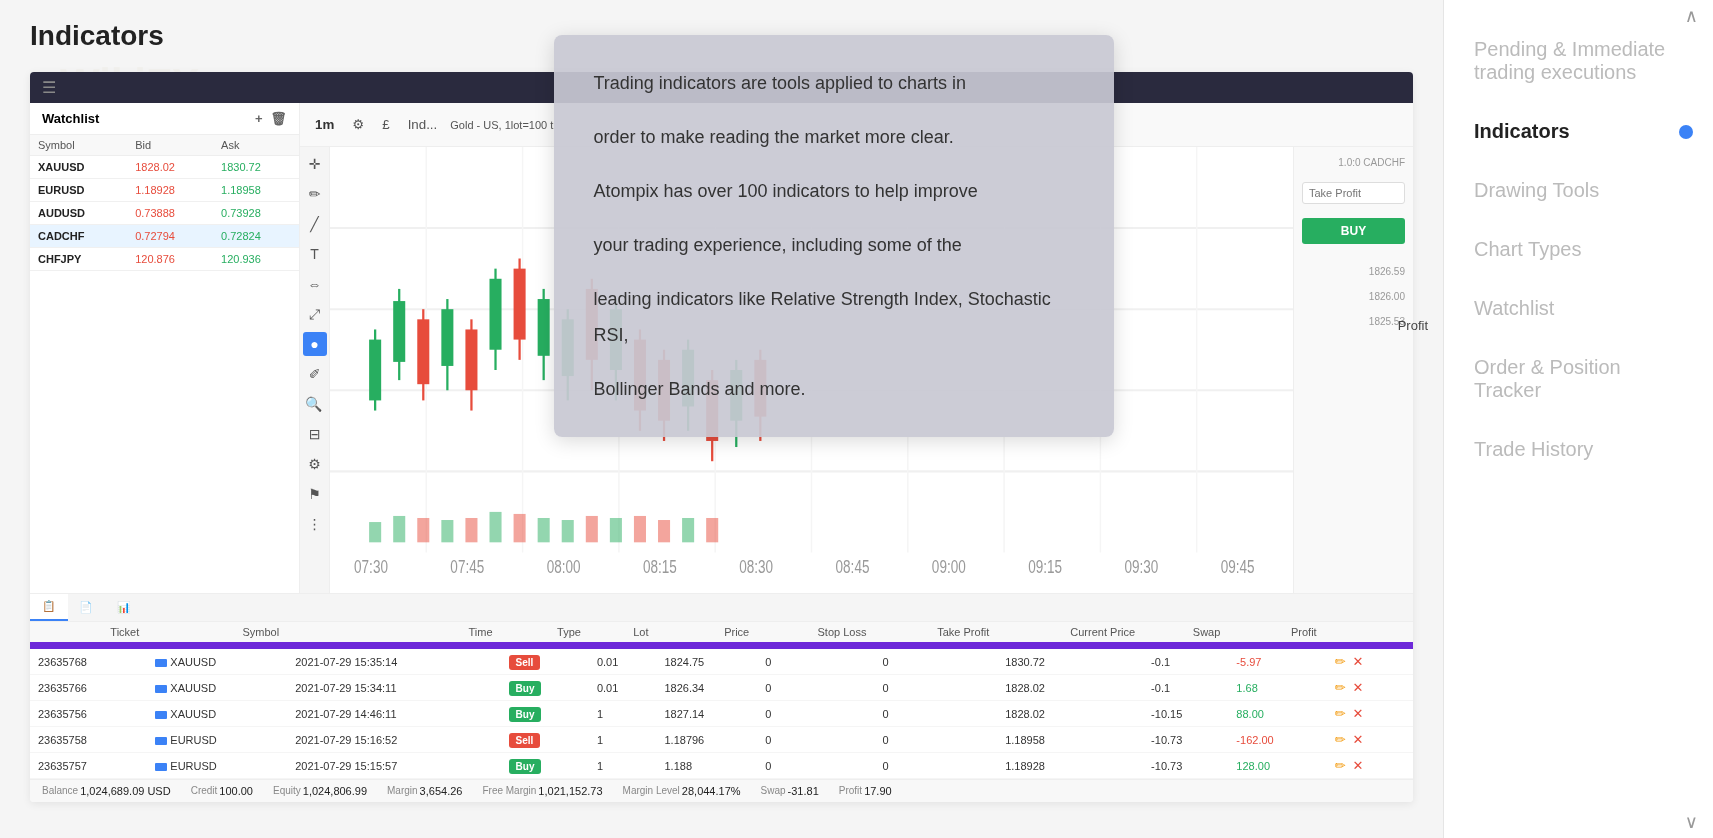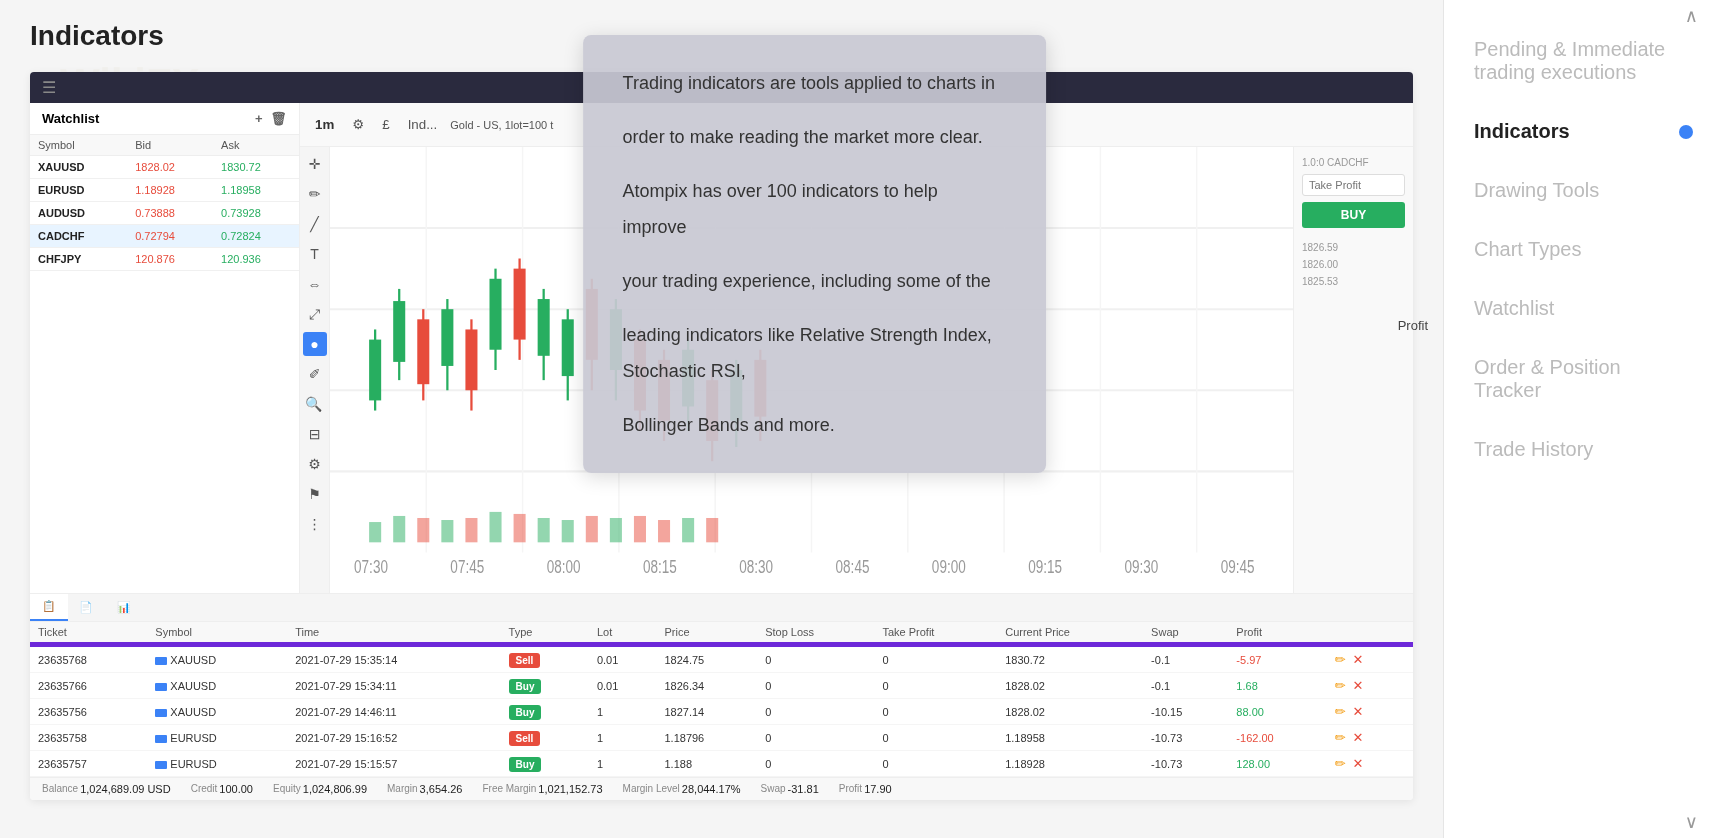--- a/index.html
+++ b/index.html
@@ -193,21 +193,22 @@
 
     
     .price-panel {
       width: 120px;
       background: #f9f9f9;
       border-left: 1px solid #eee;
       padding: 10px 8px;
       font-size: 11px;
       display: flex;
       flex-direction: column;
-      gap: 6px;
+      gap: 14px;
+      align-items: flex-end;
     }
     .price-input {
       width: 100%;
       padding: 4px 6px;
       border: 1px solid #ddd;
       border-radius: 3px;
       font-size: 11px;
       background: #fff;
     }
     .btn-buy {
@@ -245,24 +246,24 @@
       color: #3b82f6;
     }
     .orders-table {
       width: 100%;
       font-size: 11px;
       border-collapse: collapse;
     }
     .orders-table th {
       background: #f8f8f8;
       padding: 4px 8px;
-      text-align: left;
+      text-align: right;
       font-weight: 500;
       color: #555;
-      border-bottom: 5px solid #6d28d9;
+      border-bottom: 7px solid #6d28d9;
     }
     .orders-table td {
       padding: 5px 8px;
       border-bottom: 1px solid #f5f5f5;
       color: #333;
     }
     .badge-sell {
       background: #e74c3c;
       color: #fff;
       padding: 2px 7px;
@@ -313,21 +314,21 @@
 
     
     .tooltip-modal {
       position: absolute;
       top: 35px;
       left: 50%;
       transform: translateX(-30%);
       background: rgba(200, 200, 210, 0.92);
       border-radius: 8px;
       padding: 30px 40px;
-      width: 463px;
+      width: 560px;
       z-index: 100;
       box-shadow: 0 4px 20px rgba(0,0,0,0.15);
     }
     .tooltip-text {
       font-size: 18px;
       color: #333;
       line-height: 2.0;
     }
 
     

